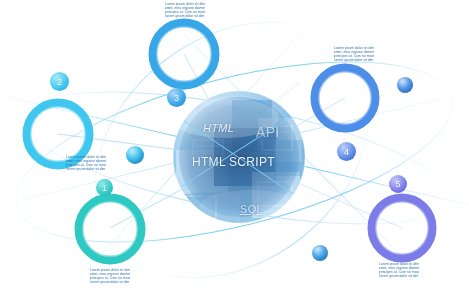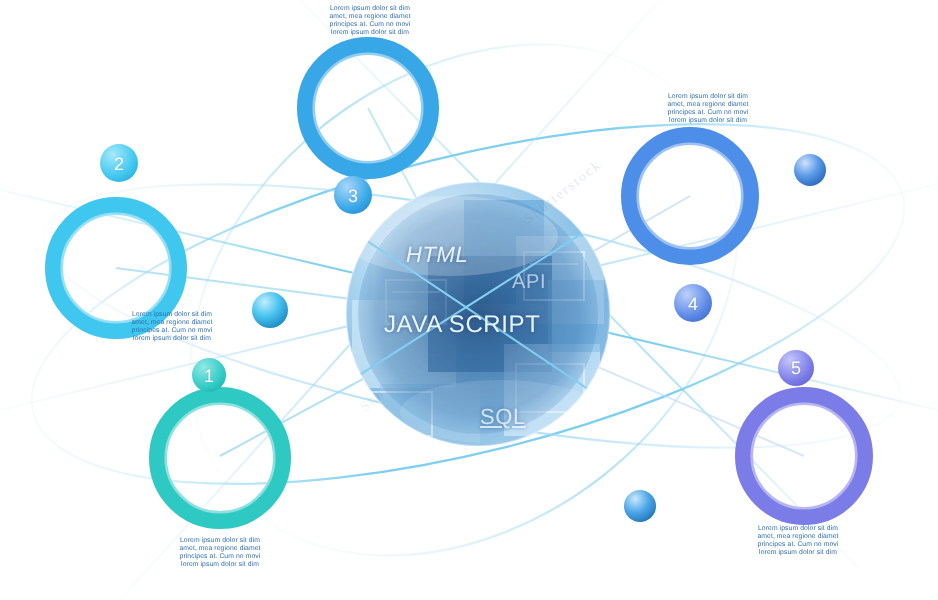--- a/index.html
+++ b/index.html
@@ -180,22 +180,22 @@
         <circle cx="110" cy="229" r="27"></circle>
         <circle cx="58" cy="134" r="27"></circle>
         <circle cx="184" cy="54" r="27"></circle>
         <circle cx="345" cy="98" r="26"></circle>
         <circle cx="402" cy="228" r="26"></circle>
       </g>
     </g>
   </svg>
 
   <div class="globe-label" style="left:203px;top:122px;font-size:11px;font-style:italic;">HTML</div>
-  <div class="globe-label" style="left:256px;top:136px;font-size:10px;opacity:.65;">API</div>
-  <div class="globe-label" style="left:192px;top:155px;font-size:12px;">JAVA SCRIPT</div>
+  <div class="globe-label" style="left:256px;top:124px;font-size:14px;opacity:.65;">API</div>
+  <div class="globe-label" style="left:192px;top:155px;font-size:12px;">HTML SCRIPT</div>
   <div class="globe-label" style="left:240px;top:203px;font-size:11px;opacity:.8;text-decoration:underline;">SQL</div>
 
   <div class="badge" style="left:96px;top:179px;width:17px;height:17px;background:radial-gradient(circle at 34% 28%, #8fe9e4 0%, #2fc9c4 62%, #17a8a4 100%);">
     <span>1</span>
   </div>
   <div class="badge" style="left:50px;top:72px;width:19px;height:19px;background:radial-gradient(circle at 34% 28%, #a6e9fb 0%, #3fc7f0 60%, #1fa0d0 100%);">
     <span>2</span>
   </div>
   <div class="badge" style="left:167px;top:88px;width:19px;height:19px;background:radial-gradient(circle at 34% 28%, #a8d6fa 0%, #38a7e8 60%, #1e7fc4 100%);">
     <span>3</span>

